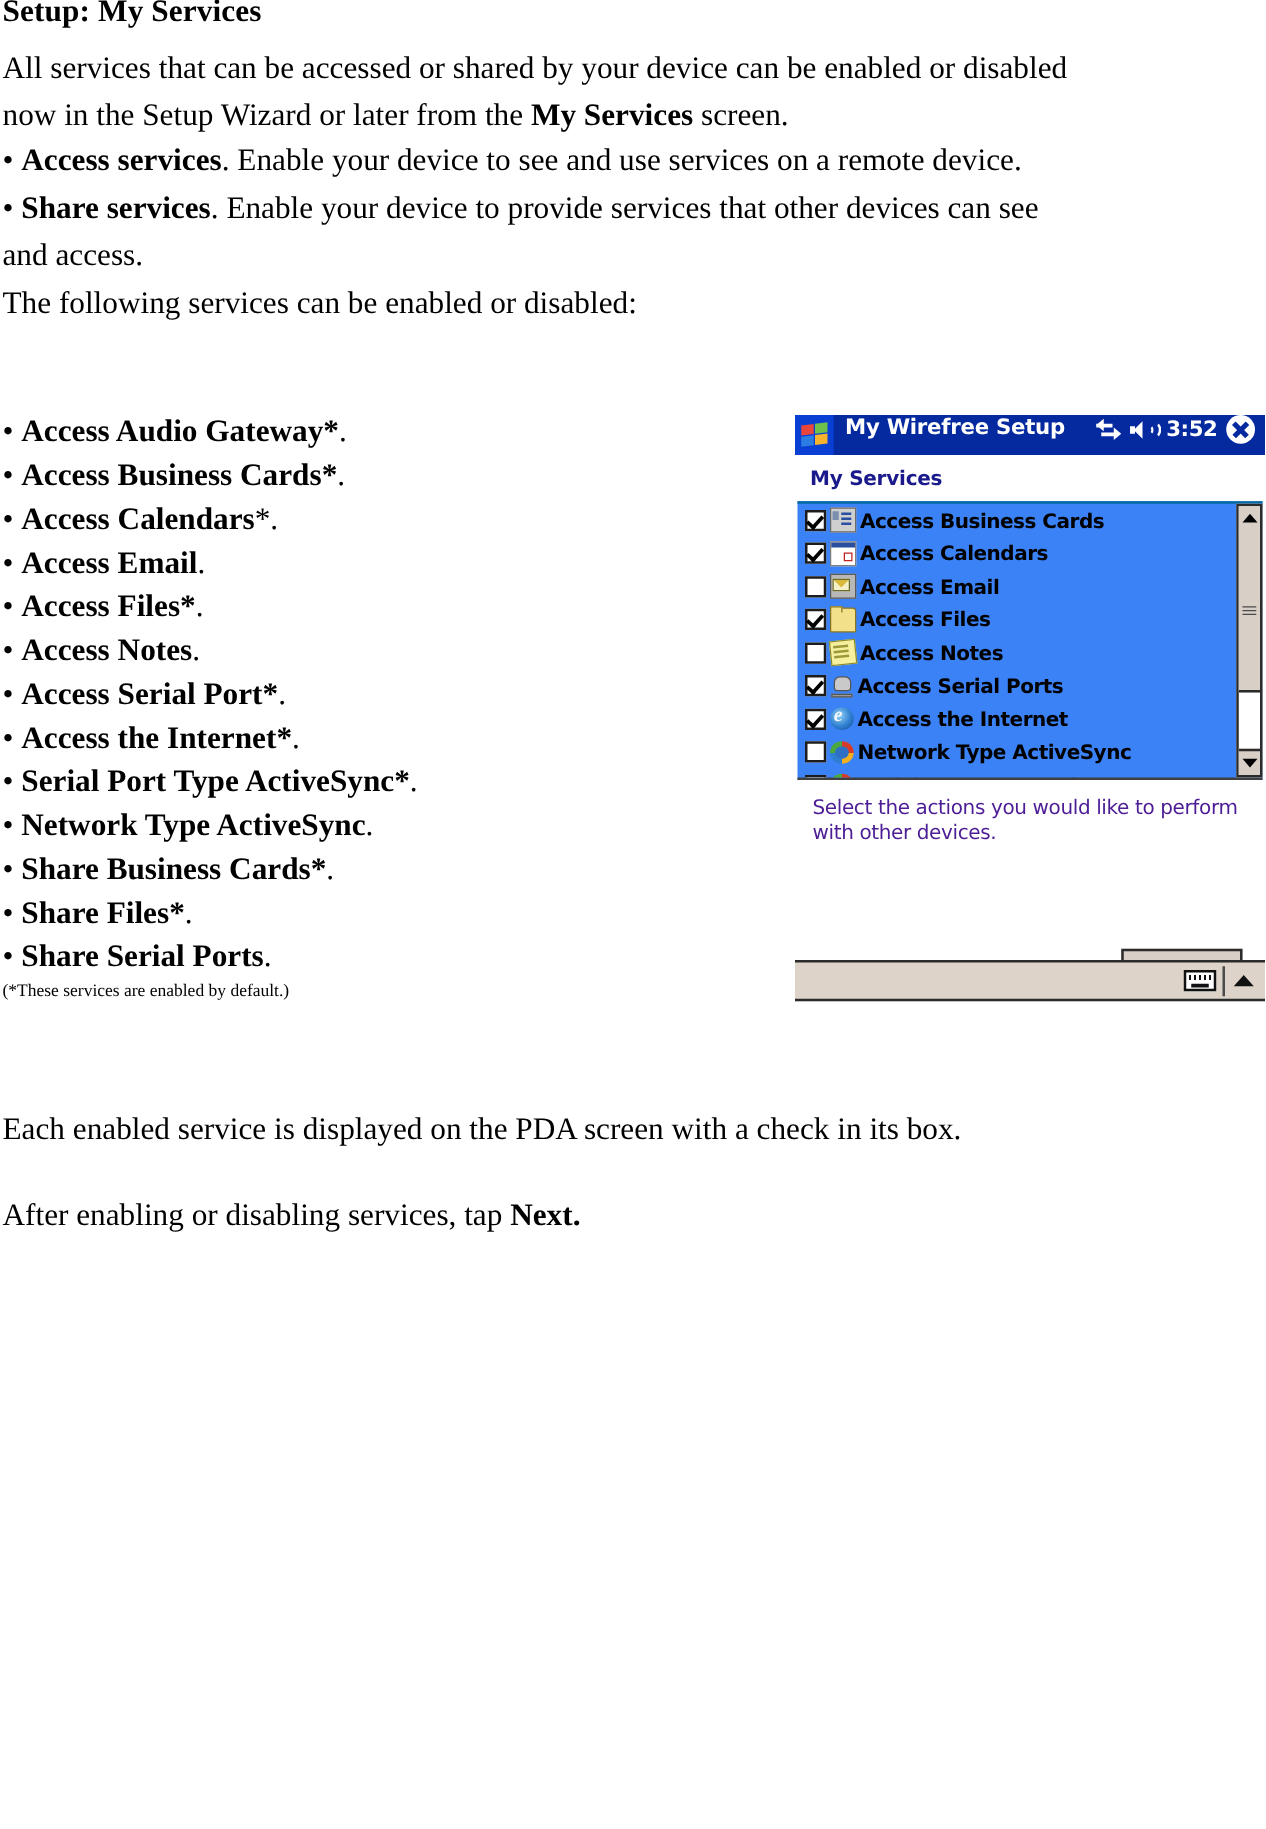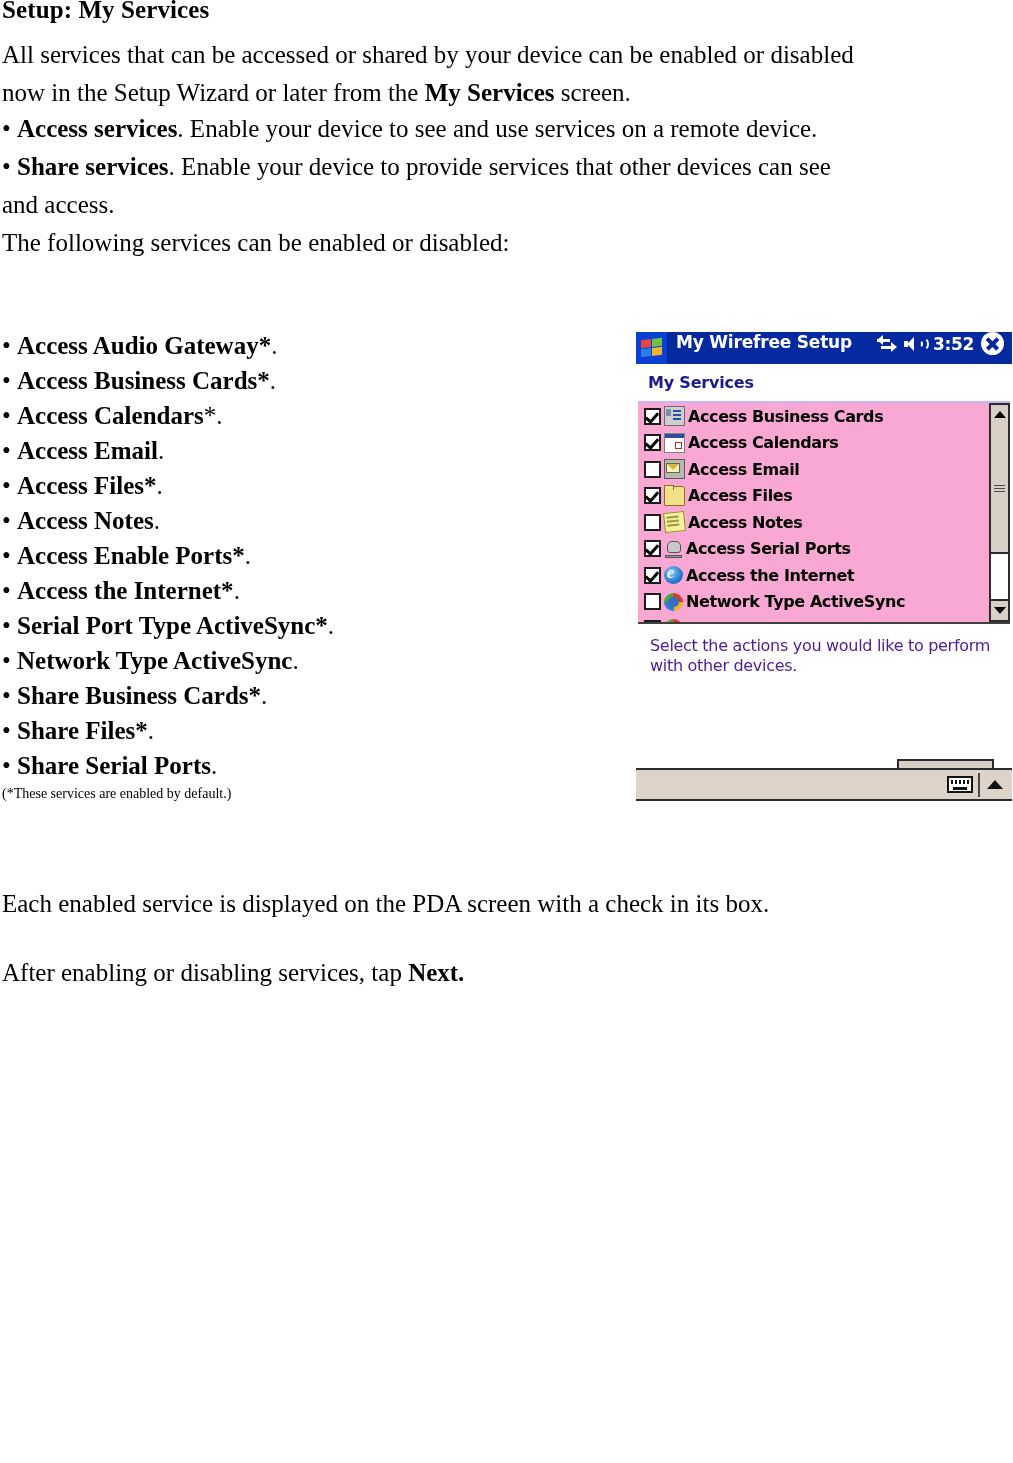--- a/index.html
+++ b/index.html
@@ -216,25 +216,25 @@
     font-size: 16px;
     font-weight: bold;
     letter-spacing: -0.2px;
   }
 
   .list-frame {
     position: absolute;
     left: 2px; top: 37px;
     width: 372px;
     height: 223px;
-    border-top: 2px solid #c4b5fd;
+    border-top: 2px solid #0369a1;
     border-bottom: 2px solid #404040;
     box-sizing: border-box;
     overflow: hidden;
-    background: #f9a8d4;
+    background: #3b82f6;
   }
   .list-rows {
     position: absolute;
     left: 0; top: 0;
     width: 347px;
   }
   .srow {
     height: 26.5px;
     display: flex;
     align-items: center;
@@ -423,21 +423,21 @@
 
   <div class="para p-following">The following services can be enabled or disabled:</div>
 
   <div class="svc-list">
     <div class="row"><span>•&nbsp;</span><b>Access Audio Gateway*</b><span>.</span></div>
     <div class="row"><span>•&nbsp;</span><b>Access Business Cards*</b><span>.</span></div>
     <div class="row"><span>•&nbsp;</span><b>Access Calendars</b><span>*.</span></div>
     <div class="row"><span>•&nbsp;</span><b>Access Email</b><span>.</span></div>
     <div class="row"><span>•&nbsp;</span><b>Access Files*</b><span>.</span></div>
     <div class="row"><span>•&nbsp;</span><b>Access Notes</b><span>.</span></div>
-    <div class="row"><span>•&nbsp;</span><b>Access Enable Ports*</b><span>.</span></div>
+    <div class="row"><span>•&nbsp;</span><b>Access Serial Port*</b><span>.</span></div>
     <div class="row"><span>•&nbsp;</span><b>Access the Internet*</b><span>.</span></div>
     <div class="row"><span>•&nbsp;</span><b>Serial Port Type ActiveSync*</b><span>.</span></div>
     <div class="row"><span>•&nbsp;</span><b>Network Type ActiveSync</b><span>.</span></div>
     <div class="row"><span>•&nbsp;</span><b>Share Business Cards*</b><span>.</span></div>
     <div class="row"><span>•&nbsp;</span><b>Share Files*</b><span>.</span></div>
     <div class="row"><span>•&nbsp;</span><b>Share Serial Ports</b><span>.</span></div>
   </div>
 
   <div class="svc-note">(*These services are enabled by default.)</div>
 

